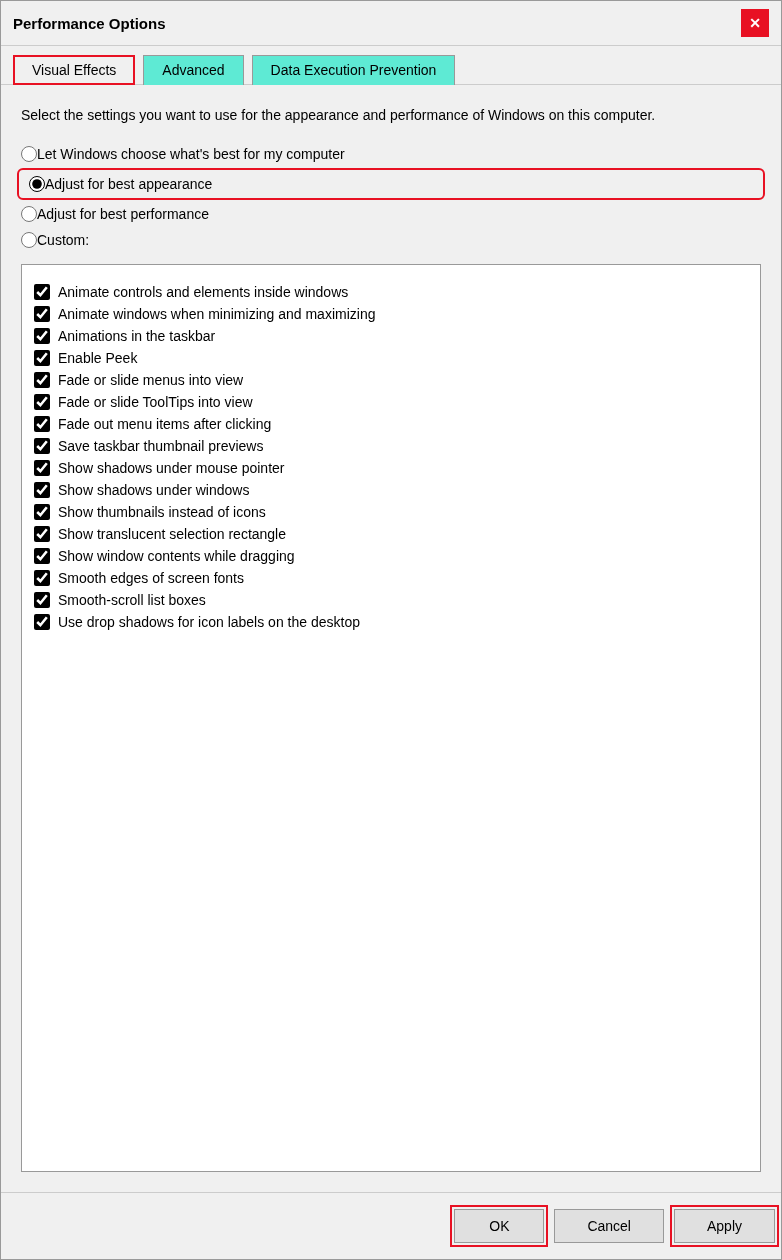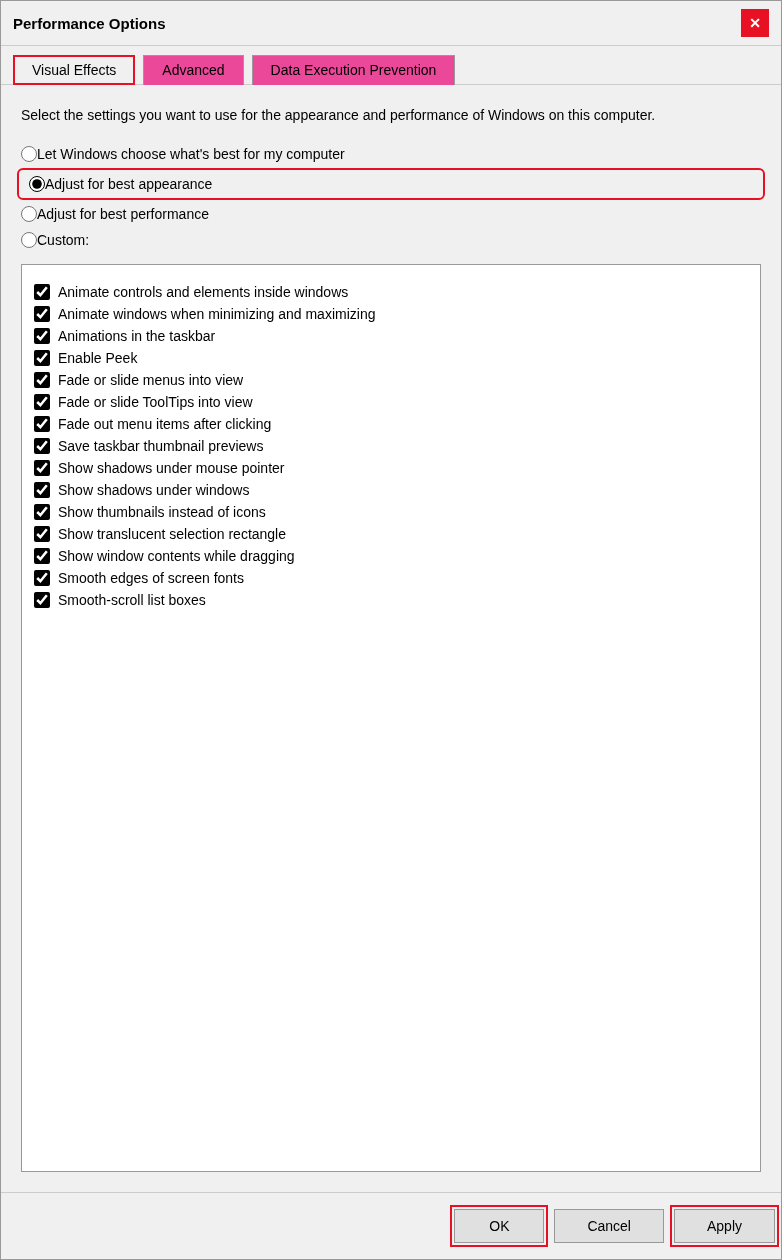--- a/index.html
+++ b/index.html
@@ -59,21 +59,21 @@
     .tab-bar {
       display: flex;
       padding: 8px 12px 0 12px;
       background: #f0f0f0;
       border-bottom: 1px solid #ccc;
       gap: 8px;
     }
 
     .tab {
       padding: 6px 18px;
-      background: #ec4899;
+      background: #5eead4;
       border: 1px solid #999;
       border-bottom: none;
       cursor: pointer;
       font-size: 14px;
       color: #000;
       position: relative;
       top: 1px;
     }
 
     .tab.active {
@@ -278,20 +278,24 @@
         <label for="cb12">Show window contents while dragging</label>
       </div>
       <div class="checkbox-item">
         <input type="checkbox" checked="" id="cb14" style="">
         <label for="cb14">Smooth edges of screen fonts</label>
       </div>
       <div class="checkbox-item">
         <input type="checkbox" checked="" id="cb15" style="">
         <label for="cb15">Smooth-scroll list boxes</label>
       </div>
+      <div class="checkbox-item">
+        <input type="checkbox" checked="" id="cb16" style="">
+        <label for="cb16">Use drop shadows for icon labels on the desktop</label>
+      </div>
     </div>
   </div>
 
   <div class="button-bar">
     <button class="btn outlined">OK</button>
     <button class="btn">Cancel</button>
     <button class="btn outlined">Apply</button>
   </div>
 </div>
 

